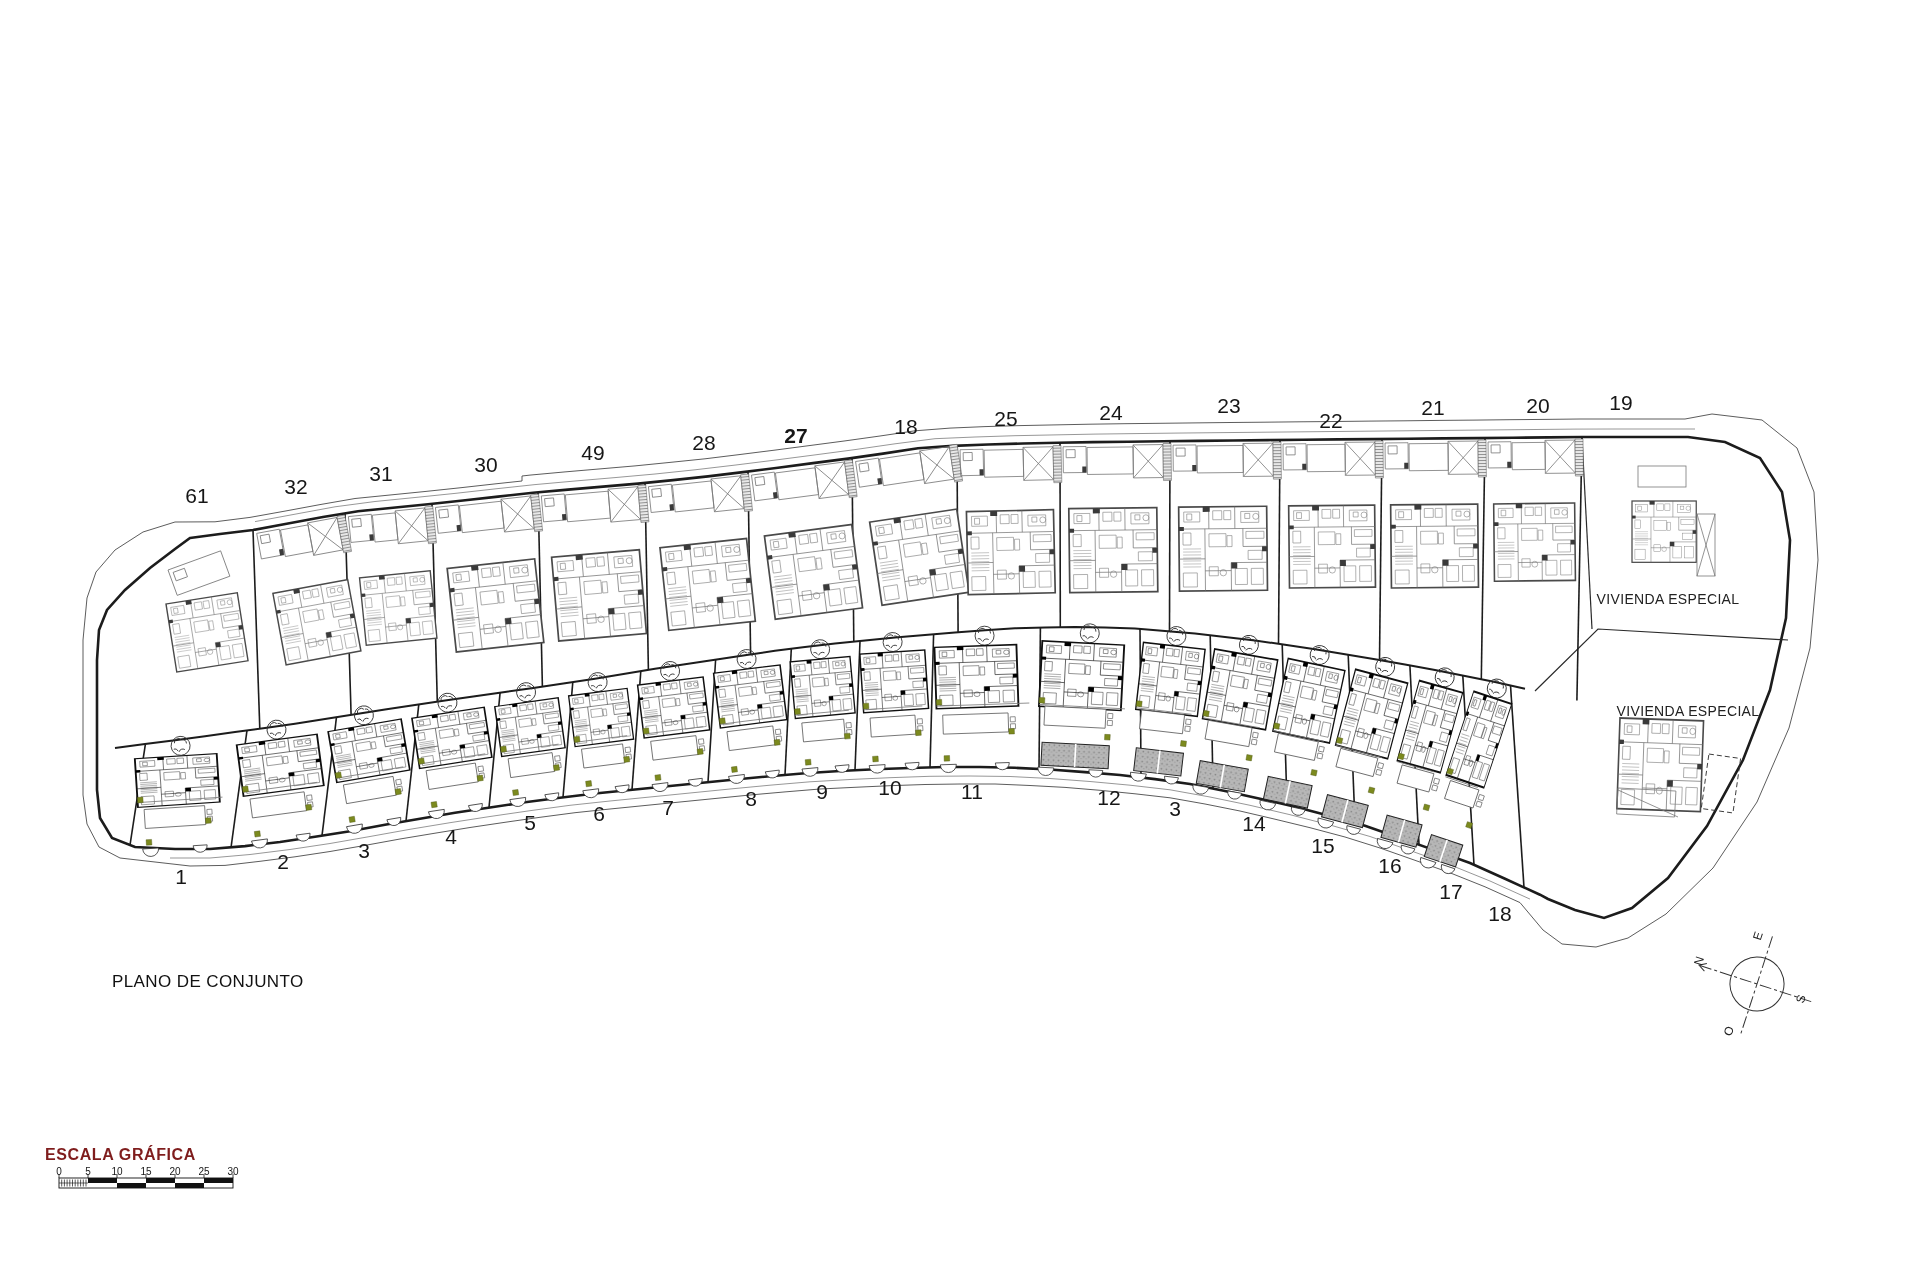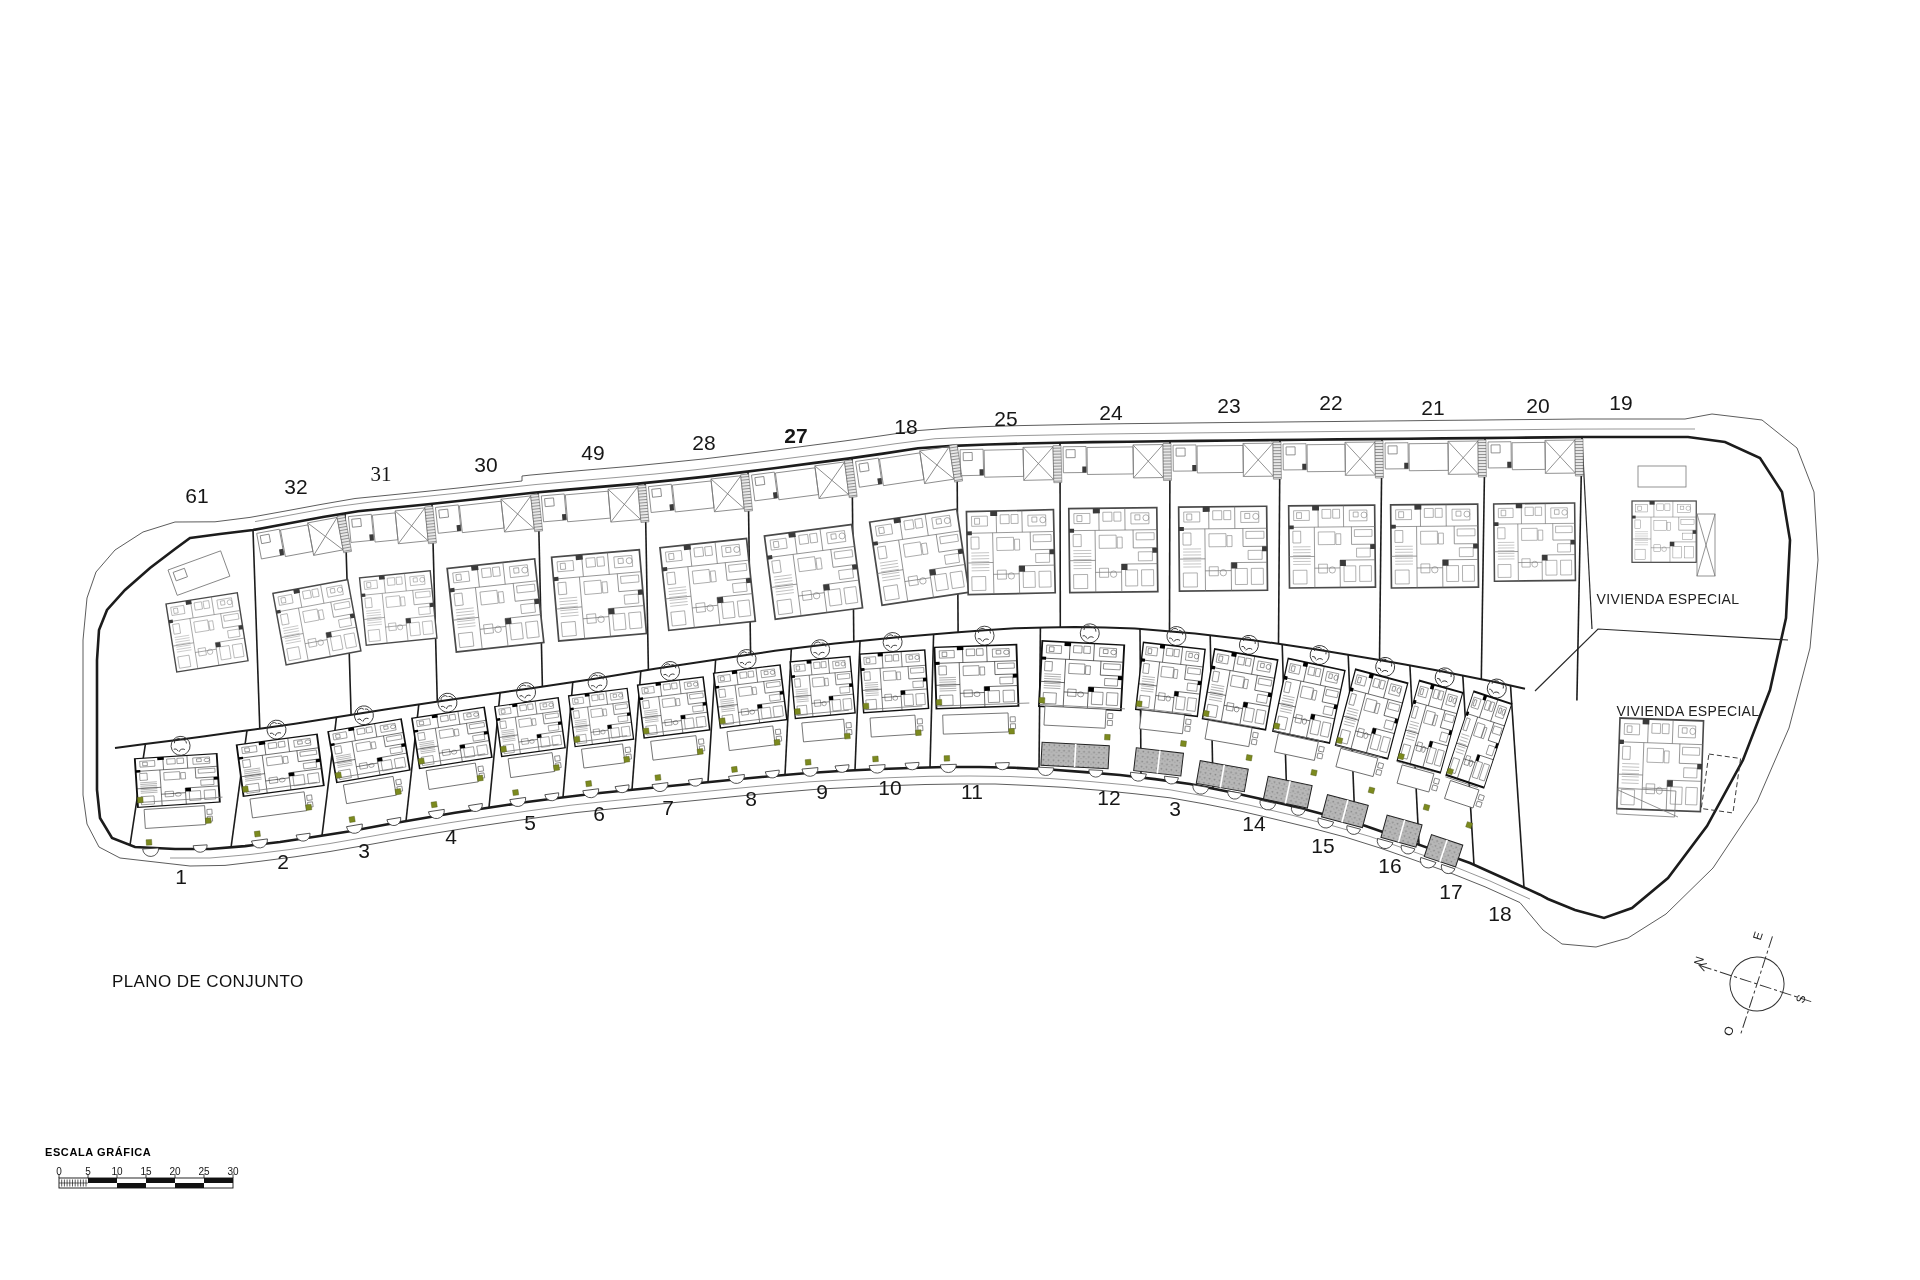--- a/index.html
+++ b/index.html
@@ -3,21 +3,21 @@
 <meta charset="utf-8">
 <style>
   html,body{margin:0;padding:0;background:#fff;}
   #page{position:relative;width:1920px;height:1280px;background:#ffffff;overflow:hidden;
         font-family:"Liberation Sans", sans-serif;}
   #plan{position:absolute;left:0;top:0;}
   .plotlabel{position:absolute;transform:translate(-50%,-50%);font-size:21px;color:#161616;}
   .ticklabel{position:absolute;transform:translate(-50%,-50%);font-size:10px;color:#161616;}
   .complabel{position:absolute;transform:translate(-50%,-50%);font-size:12px;color:#222;}
   #title{position:absolute;left:112px;top:972px;font-size:17px;color:#111;letter-spacing:.4px;}
-  #escala{position:absolute;left:45px;top:1146px;font-size:11px;font-weight:700;color:#000000;letter-spacing:.6px;}
+  #escala{position:absolute;left:45px;top:1146px;font-size:16px;font-weight:700;color:#7f1d1d;letter-spacing:.6px;}
   .vivienda{position:absolute;transform:translate(-50%,-50%);font-size:14px;letter-spacing:.35px;color:#222;white-space:nowrap;}
   
   .thick{fill:none;stroke:#1c1c1c;stroke-width:2.6;}
   .thin{fill:none;stroke:#4a4a4a;stroke-width:.9;}
   .hair{fill:none;stroke:#6a6a6a;stroke-width:.7;}
   .mid{fill:none;stroke:#1c1c1c;stroke-width:2;}
   .div{fill:none;stroke:#1c1c1c;stroke-width:1.6;}
   .divt{fill:none;stroke:#2a2a2a;stroke-width:1.2;}
   .tl{fill:none;stroke:#787878;stroke-width:.8;}
   .pool{fill:#fff;stroke:#5a5a5a;stroke-width:.8;}
@@ -1650,30 +1650,30 @@
       </g>
     </svg>
 
   <div id="title">PLANO DE CONJUNTO</div>
   <div id="escala">ESCALA GRÁFICA</div>
   <div class="vivienda" style="left:1668px;top:599px;">VIVIENDA ESPECIAL</div>
   <div class="vivienda" style="left:1688px;top:711px;">VIVIENDA ESPECIAL</div>
   <div id="labels">
       <div class="plotlabel" style="left: 197px; top: 496px;">61</div>
       <div class="plotlabel" style="left: 296px; top: 487px;">32</div>
-      <div class="plotlabel" style="left: 381px; top: 474px; font-family: Liberation Serif, serif;">31</div>
+      <div class="plotlabel" style="left: 381px; top: 474px;">31</div>
       <div class="plotlabel" style="left: 486px; top: 465px;">30</div>
       <div class="plotlabel" style="left: 593px; top: 453px;">49</div>
       <div class="plotlabel" style="left: 704px; top: 443px;">28</div>
       <div class="plotlabel" style="left: 796px; top: 436px; font-weight: bold;">27</div>
       <div class="plotlabel" style="left: 906px; top: 427px;">18</div>
       <div class="plotlabel" style="left: 1006px; top: 419px;">25</div>
       <div class="plotlabel" style="left: 1111px; top: 413px;">24</div>
       <div class="plotlabel" style="left: 1229px; top: 406px;">23</div>
-      <div class="plotlabel" style="left: 1331px; top: 403px;">22</div>
+      <div class="plotlabel" style="left: 1331px; top: 421px;">22</div>
       <div class="plotlabel" style="left: 1433px; top: 408px;">21</div>
       <div class="plotlabel" style="left: 1538px; top: 406px;">20</div>
       <div class="plotlabel" style="left: 1621px; top: 403px;">19</div>
       <div class="plotlabel" style="left: 181px; top: 877px;">1</div>
       <div class="plotlabel" style="left: 283px; top: 862px;">2</div>
       <div class="plotlabel" style="left: 364px; top: 851px;">3</div>
       <div class="plotlabel" style="left: 451px; top: 837px;">4</div>
       <div class="plotlabel" style="left: 530px; top: 823px;">5</div>
       <div class="plotlabel" style="left: 599px; top: 814px;">6</div>
       <div class="plotlabel" style="left: 668px; top: 808px;">7</div>

